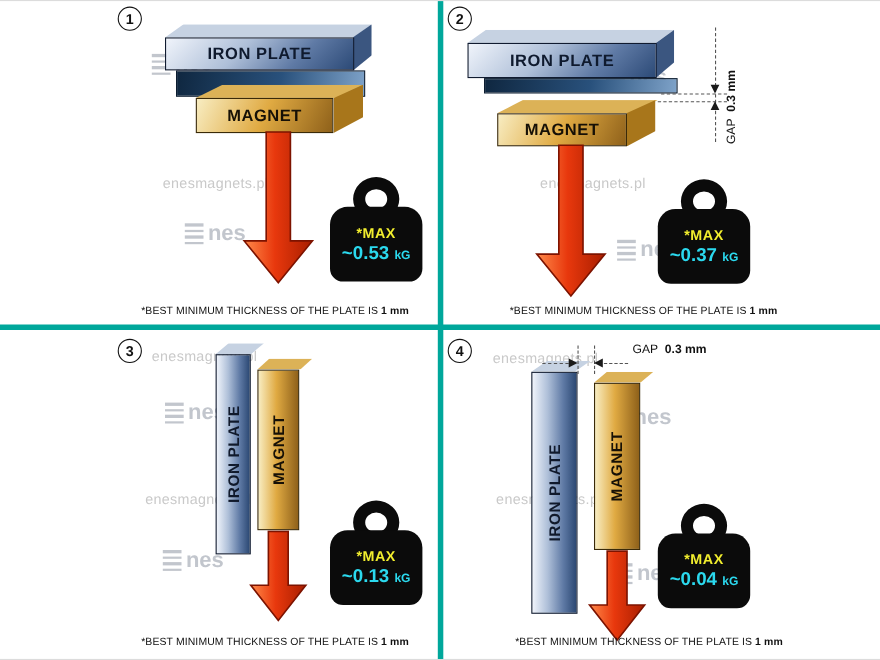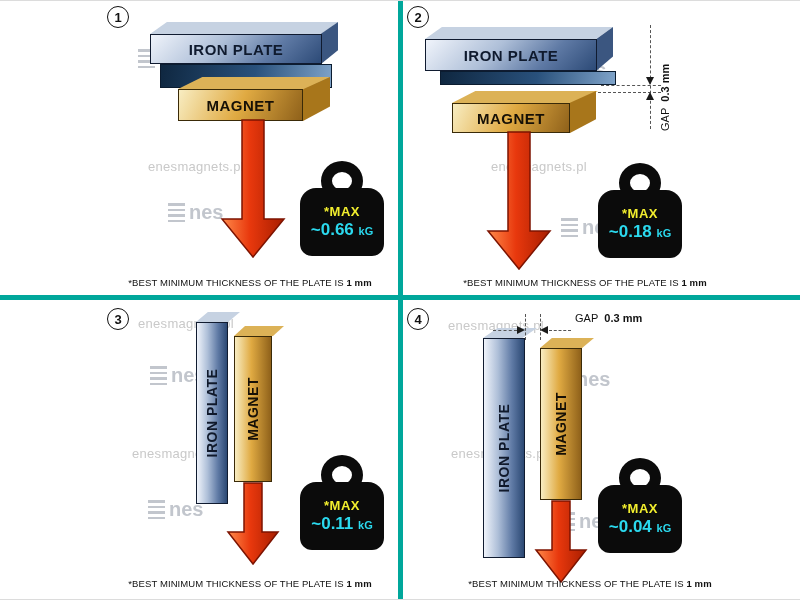--- a/index.html
+++ b/index.html
@@ -132,21 +132,21 @@
       </linearGradient>
         </defs>
       <polygon points="27,1 49,1 49,100 69,100 38,138 7,100 27,100" fill="url(#ag1)" stroke="#7d1300" stroke-width="1.5"></polygon>
     </svg>
 
     <div class="weight" style="left:300px;top:160px">
       <div class="handle"></div>
       <div class="wbody">
         <div class="max">*MAX</div>
         <div class="val">
-          <span>~0.66</span>
+          <span>~0.53</span>
           <span class="unit">kG</span>
         </div>
       </div>
     </div>
 
     <div class="caption" style="left:100px;top:276px;width:300px">
       <span>*BEST MINIMUM THICKNESS OF THE PLATE IS</span>
       <b>1 mm</b>
     </div>
   </div>
@@ -207,21 +207,21 @@
       </linearGradient>
         </defs>
       <polygon points="27,1 49,1 49,100 69,100 38,138 7,100 27,100" fill="url(#ag2)" stroke="#7d1300" stroke-width="1.5"></polygon>
     </svg>
 
     <div class="weight" style="left:195px;top:162px">
       <div class="handle"></div>
       <div class="wbody">
         <div class="max">*MAX</div>
         <div class="val">
-          <span>~0.18</span>
+          <span>~0.37</span>
           <span class="unit">kG</span>
         </div>
       </div>
     </div>
 
     <div class="caption" style="left:32px;top:276px;width:300px">
       <span>*BEST MINIMUM THICKNESS OF THE PLATE IS</span>
       <b>1 mm</b>
     </div>
   </div>
@@ -275,21 +275,21 @@
       </linearGradient>
         </defs>
       <polygon points="21,1 39,1 39,50 55,50 30,82 5,50 21,50" fill="url(#ag3)" stroke="#7d1300" stroke-width="1.5"></polygon>
     </svg>
 
     <div class="weight" style="left:300px;top:155px">
       <div class="handle"></div>
       <div class="wbody">
         <div class="max">*MAX</div>
         <div class="val">
-          <span>~0.11</span>
+          <span>~0.13</span>
           <span class="unit">kG</span>
         </div>
       </div>
     </div>
 
     <div class="caption" style="left:100px;top:278px;width:300px">
       <span>*BEST MINIMUM THICKNESS OF THE PLATE IS</span>
       <b>1 mm</b>
     </div>
   </div>

